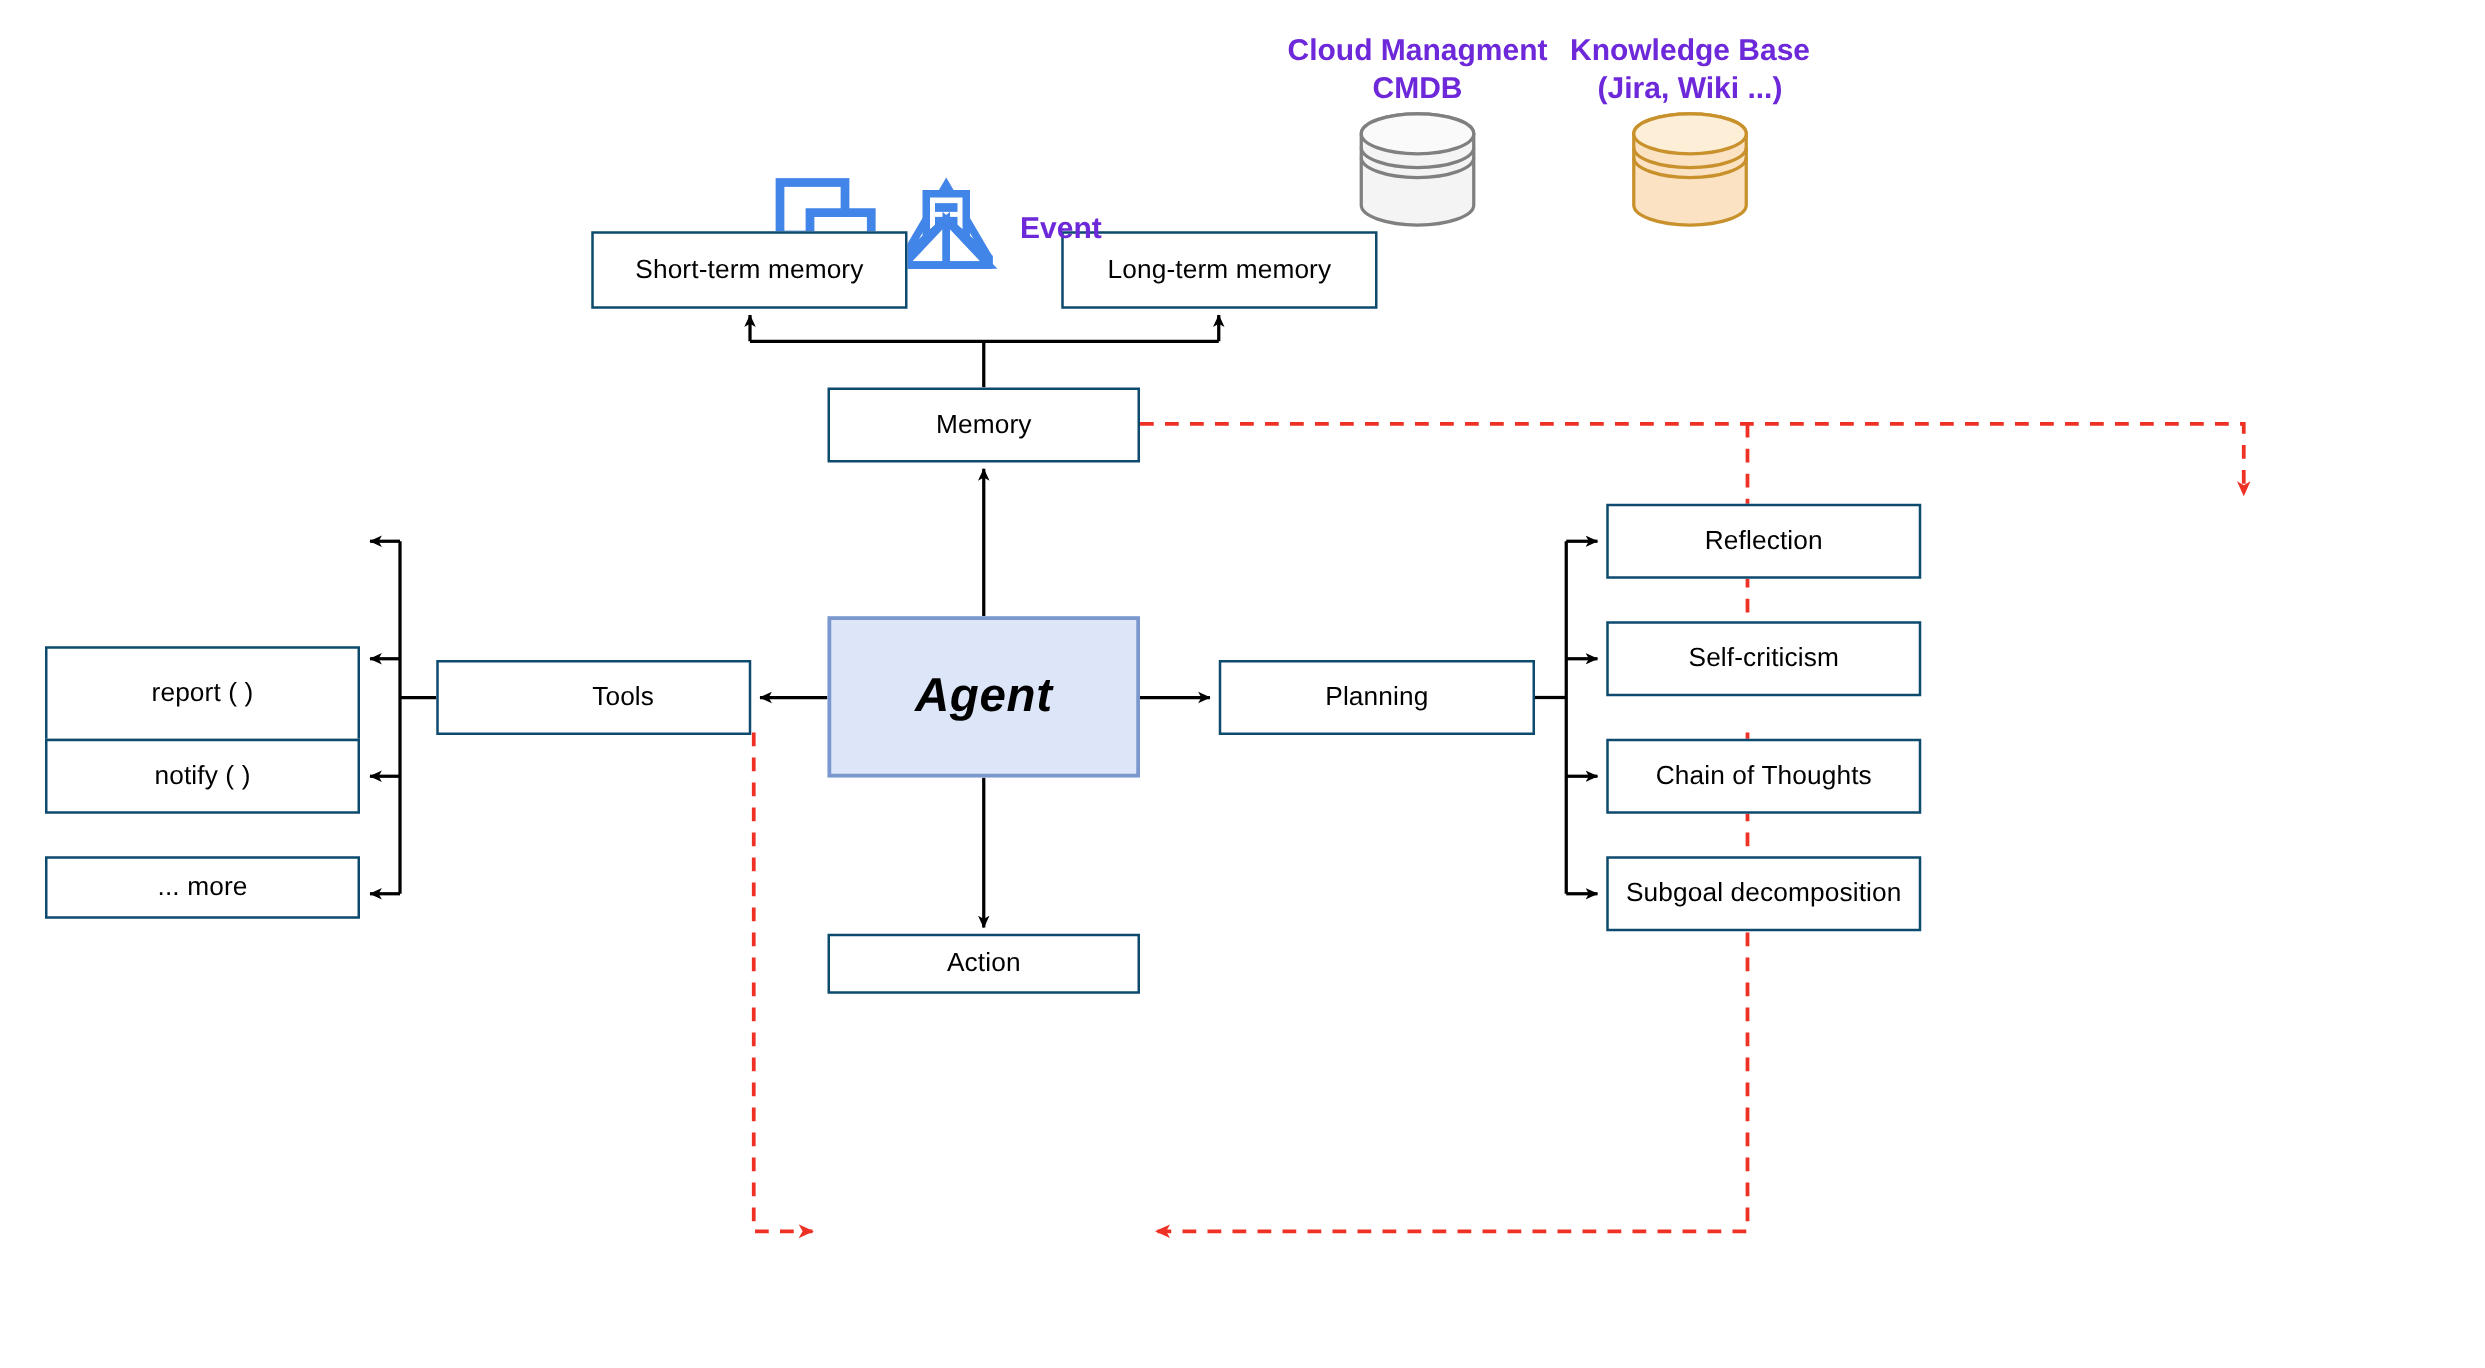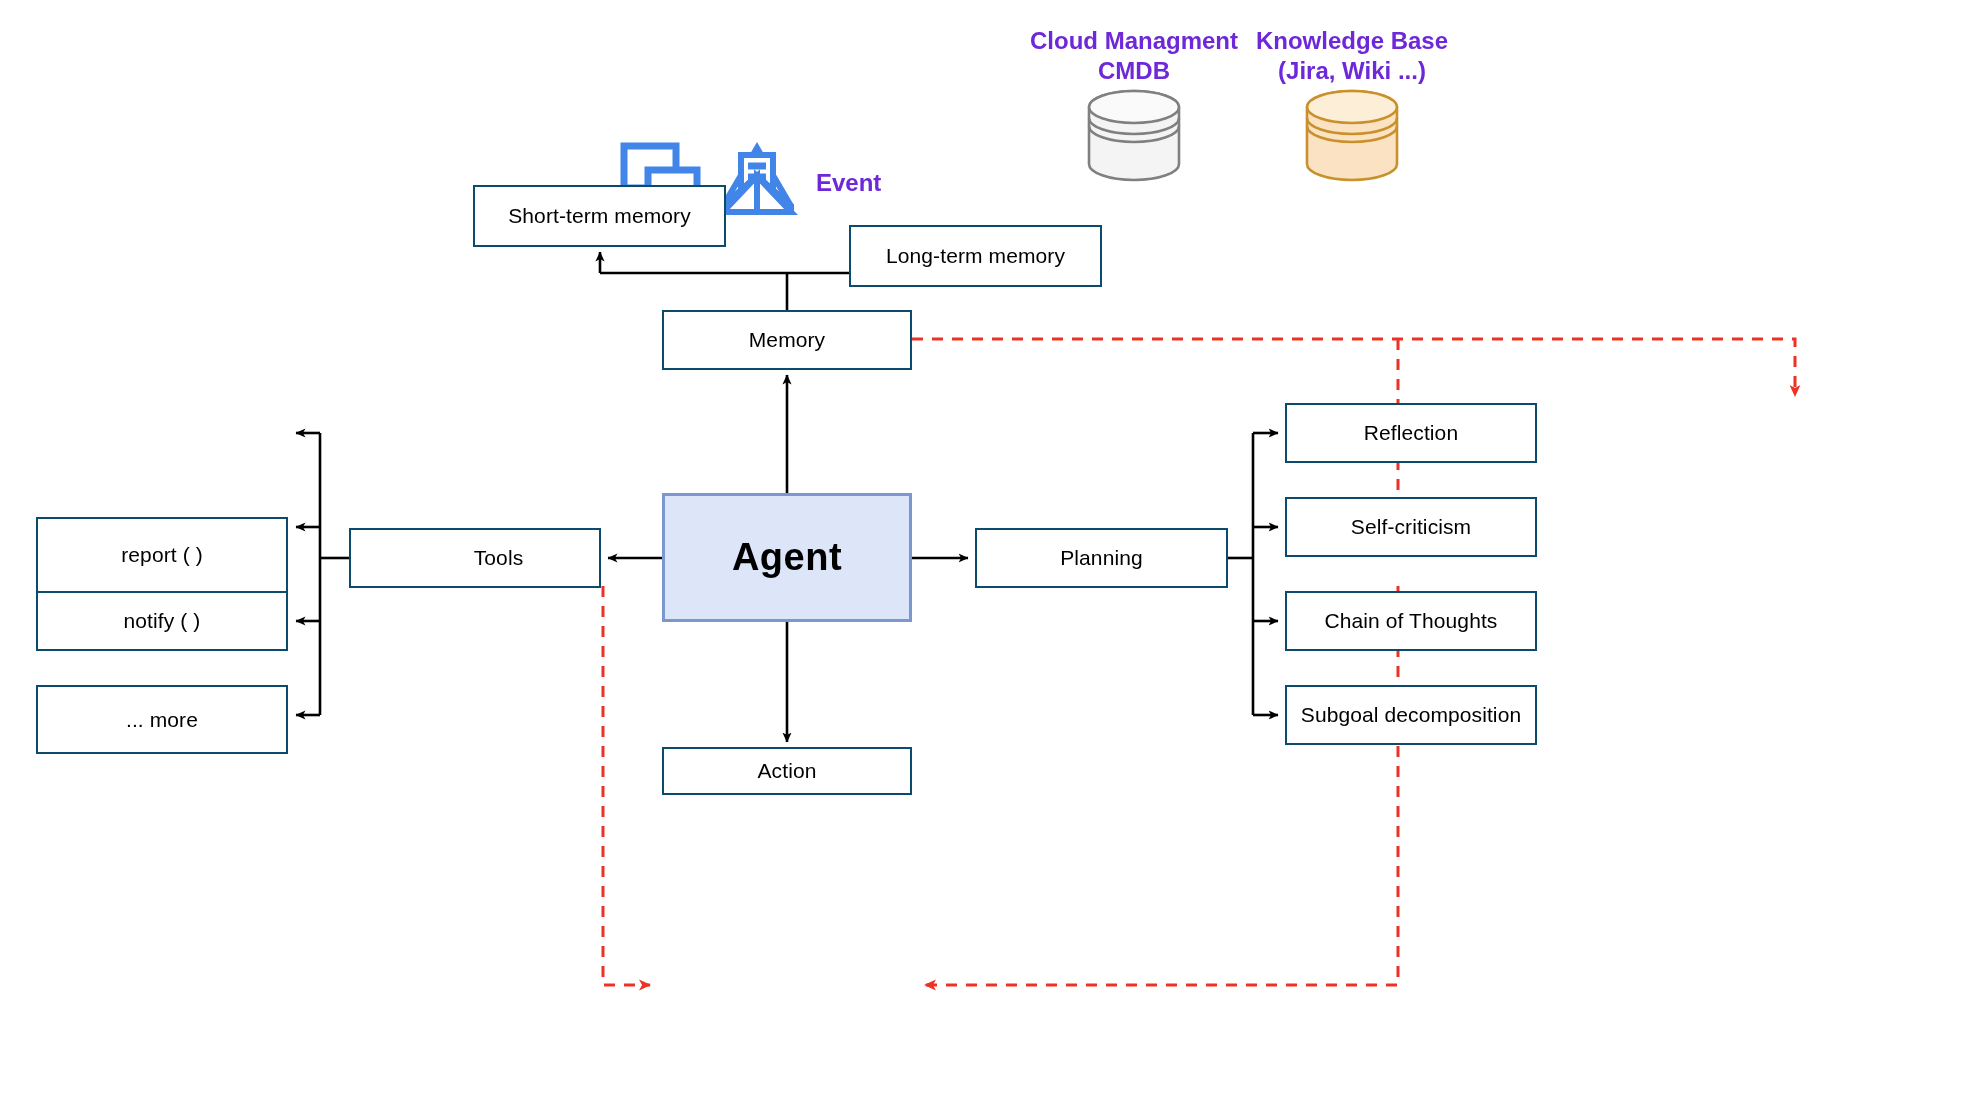--- a/index.html
+++ b/index.html
@@ -160,33 +160,33 @@
     </g>
   </svg>
 
   <div class="label-purple" style="left:1020px; top:26px; width:228px;">Cloud Managment
 CMDB</div>
   <div class="label-purple" style="left:1238px; top:26px; width:228px;">Knowledge Base
 (Jira, Wiki ...)</div>
   <div class="label-purple" style="left:816px; top:168px; width:110px; text-align:left;">Event</div>
 
   <div class="node" style="left:473px; top:185px; width:253px; height:62px;">Short-term memory</div>
-  <div class="node" style="left:849px; top:185px; width:253px; height:62px;margin-top:40px;">Long-term memory</div>
+  <div class="node" style="left:849px; top:185px; width:253px; height:62px;">Long-term memory</div>
 
   <div class="node bold" style="left:662px; top:310px; width:250px; height:60px;">Memory</div>
 
-  <div class="node agent" style="left:662px; top:493px; width:250px; height:129px;">Agent</div>
+  <div class="node agent" style="left:662px; top:493px; width:250px; height:129px;font-style:italic;">Agent</div>
 
   <div class="node bold" style="left:349px; top:528px; width:252px; height:60px;padding-left:47px;">Tools</div>
   <div class="node bold" style="left:975px; top:528px; width:253px; height:60px;">Planning</div>
   <div class="node bold" style="left:662px; top:747px; width:250px; height:48px;">Action</div>
 
   <div class="node" style="left:36px; top:517px; width:252px; height:76px;">report ( )</div>
   <div class="node" style="left:36px; top:591px; width:252px; height:60px;">notify ( )</div>
-  <div class="node" style="left:36px; top:685px; width:252px; height:69px;">... more</div>
+  <div class="node" style="left:36px; top:685px; width:252px; height:50px;">... more</div>
 
   <div class="node" style="left:1285px; top:403px; width:252px; height:60px;">Reflection</div>
   <div class="node" style="left:1285px; top:497px; width:252px; height:60px;">Self-criticism</div>
   <div class="node" style="left:1285px; top:591px; width:252px; height:60px;">Chain of Thoughts</div>
   <div class="node" style="left:1285px; top:685px; width:252px; height:60px;">Subgoal decomposition</div>
 
   <h1 class="hidden-acc">AI Agent Architecture</h1>
 </div>
 
 </body></html>

